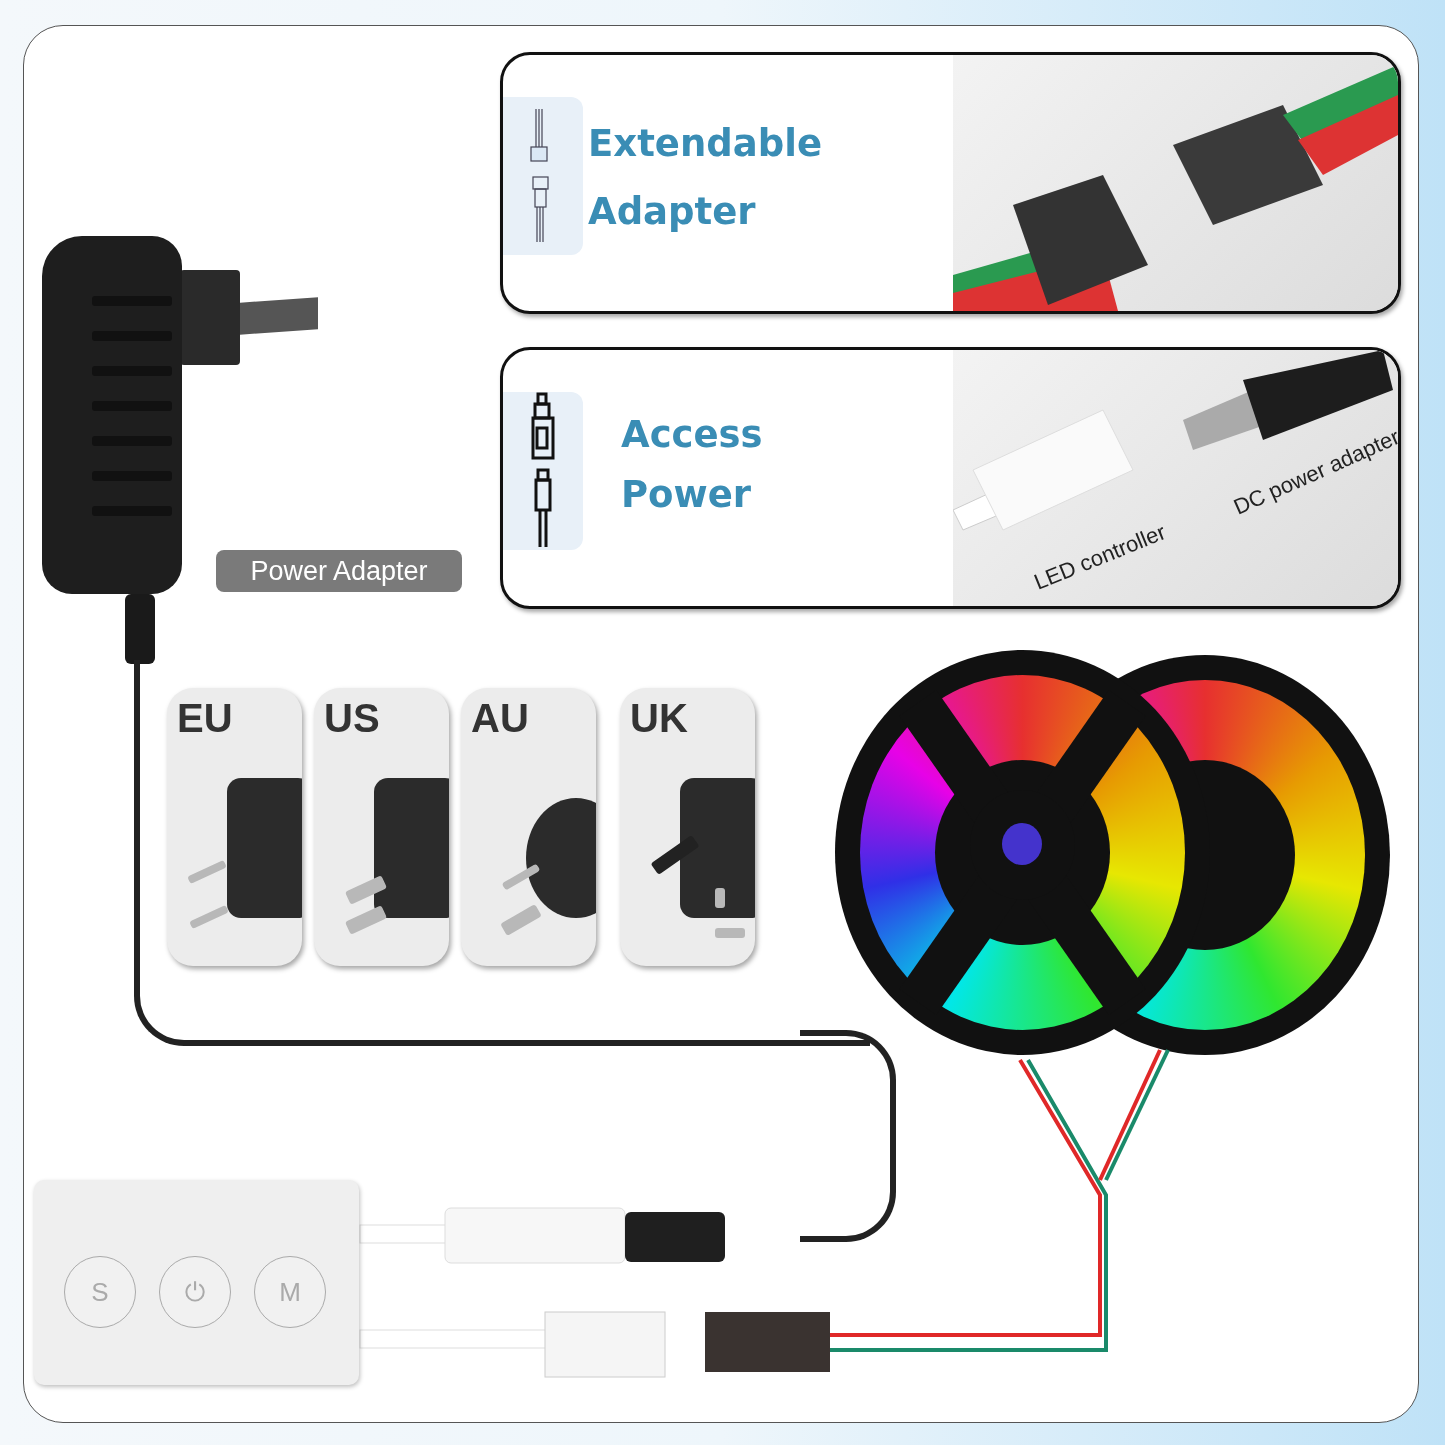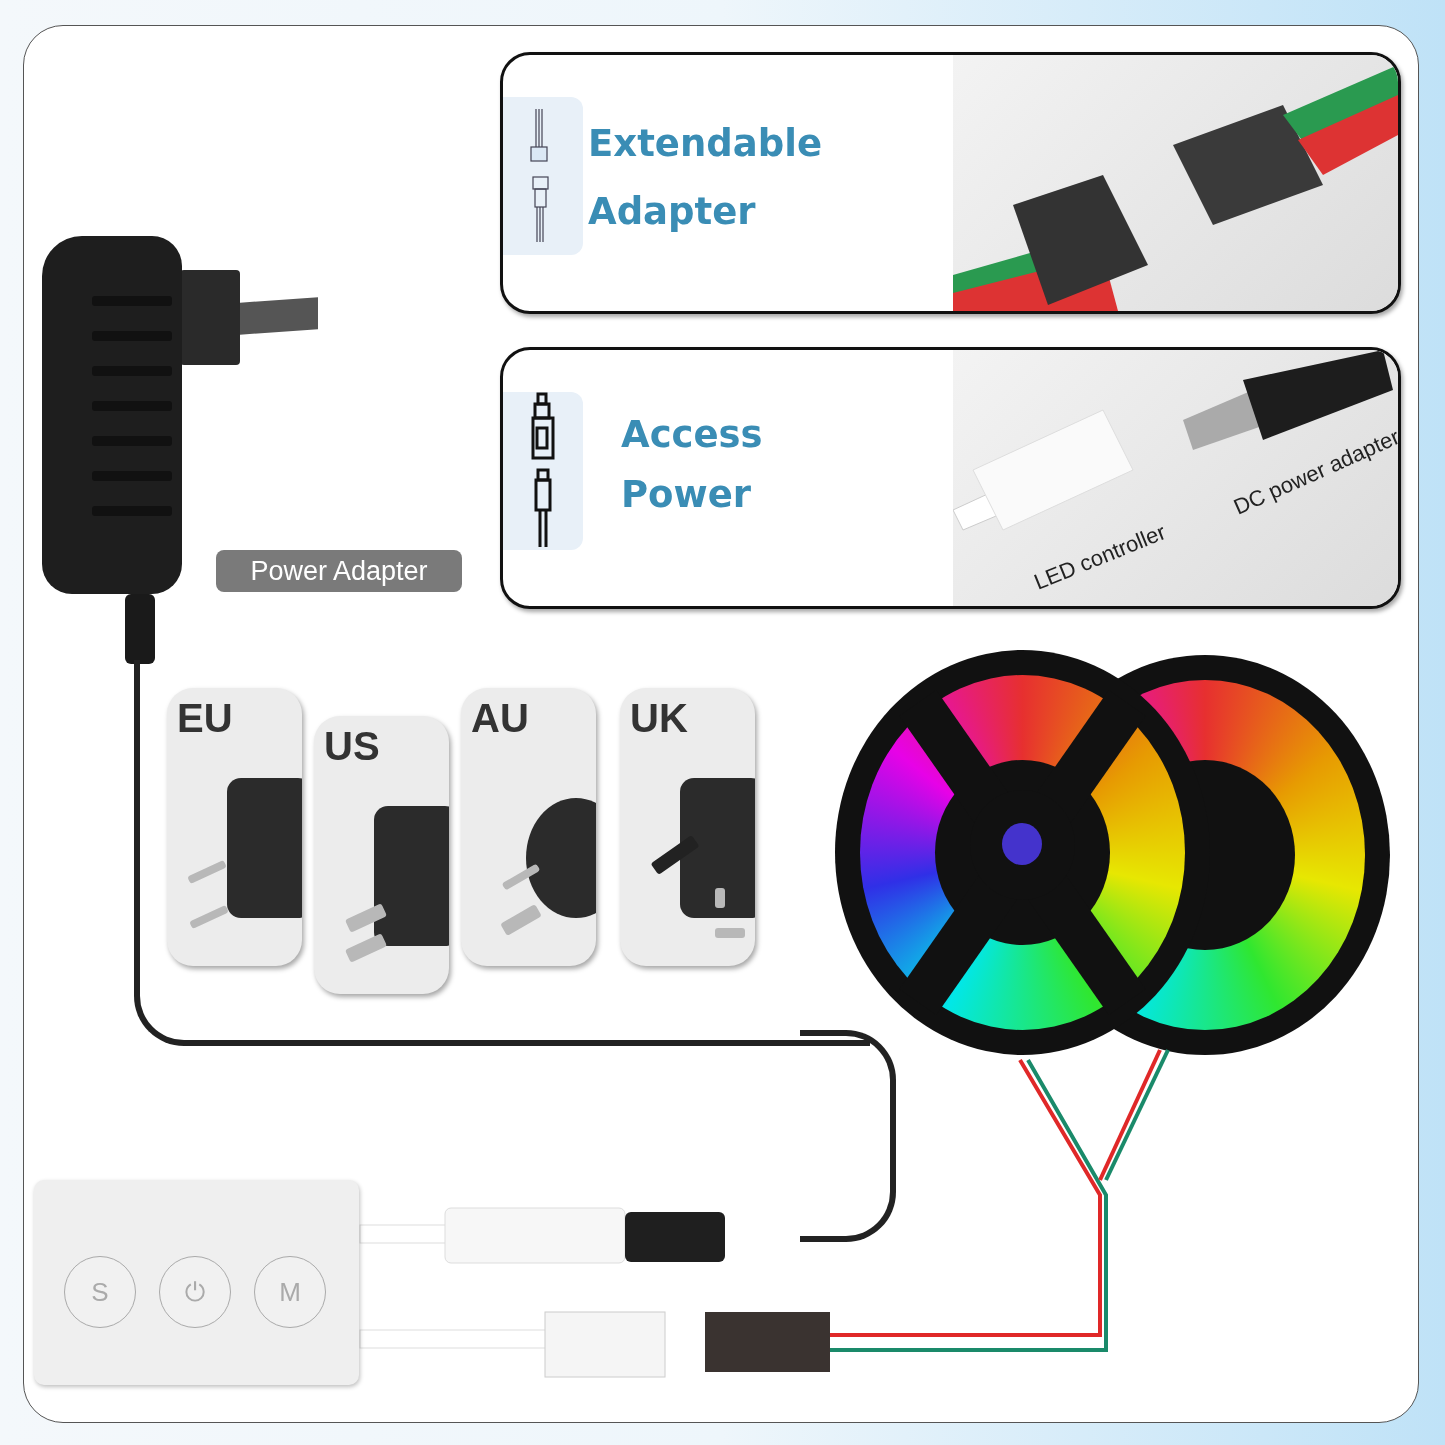--- a/index.html
+++ b/index.html
@@ -121,21 +121,21 @@
 <div class="cable" style="left:134px;top:660px;width:0;height:330px;border-width:0 0 0 6px;"></div>
 <div class="cable" style="left:134px;top:960px;width:730px;height:80px;border-width:0 0 6px 6px;border-radius:0 0 0 50px;border-top:none;border-right:none;"></div>
 <div class="cable" style="left:800px;top:1030px;width:90px;height:200px;border-width:6px 6px 6px 0;border-radius:0 50px 50px 0;"></div>
 
 <div class="plug-card" style="left:167px;">
   <div class="code">EU</div>
   <div class="body"></div>
   <div class="pin" style="left:20px;top:180px;width:40px;height:8px;transform:rotate(-25deg);"></div>
   <div class="pin" style="left:22px;top:225px;width:40px;height:8px;transform:rotate(-25deg);"></div>
 </div>
-<div class="plug-card" style="left:314px;margin-top:28px;">
+<div class="plug-card" style="left:314px;">
   <div class="code">US</div>
   <div class="body"></div>
   <div class="pin" style="left:32px;top:195px;width:40px;height:14px;transform:rotate(-25deg);"></div>
   <div class="pin" style="left:32px;top:225px;width:40px;height:14px;transform:rotate(-25deg);"></div>
 </div>
 <div class="plug-card" style="left:461px;">
   <div class="code">AU</div>
   <div class="body" style="border-radius:50%;width:100px;height:120px;right:-30px;top:110px;"></div>
   <div class="pin" style="left:40px;top:185px;width:40px;height:8px;transform:rotate(-30deg);"></div>
   <div class="pin" style="left:40px;top:225px;width:40px;height:14px;transform:rotate(-30deg);"></div>

